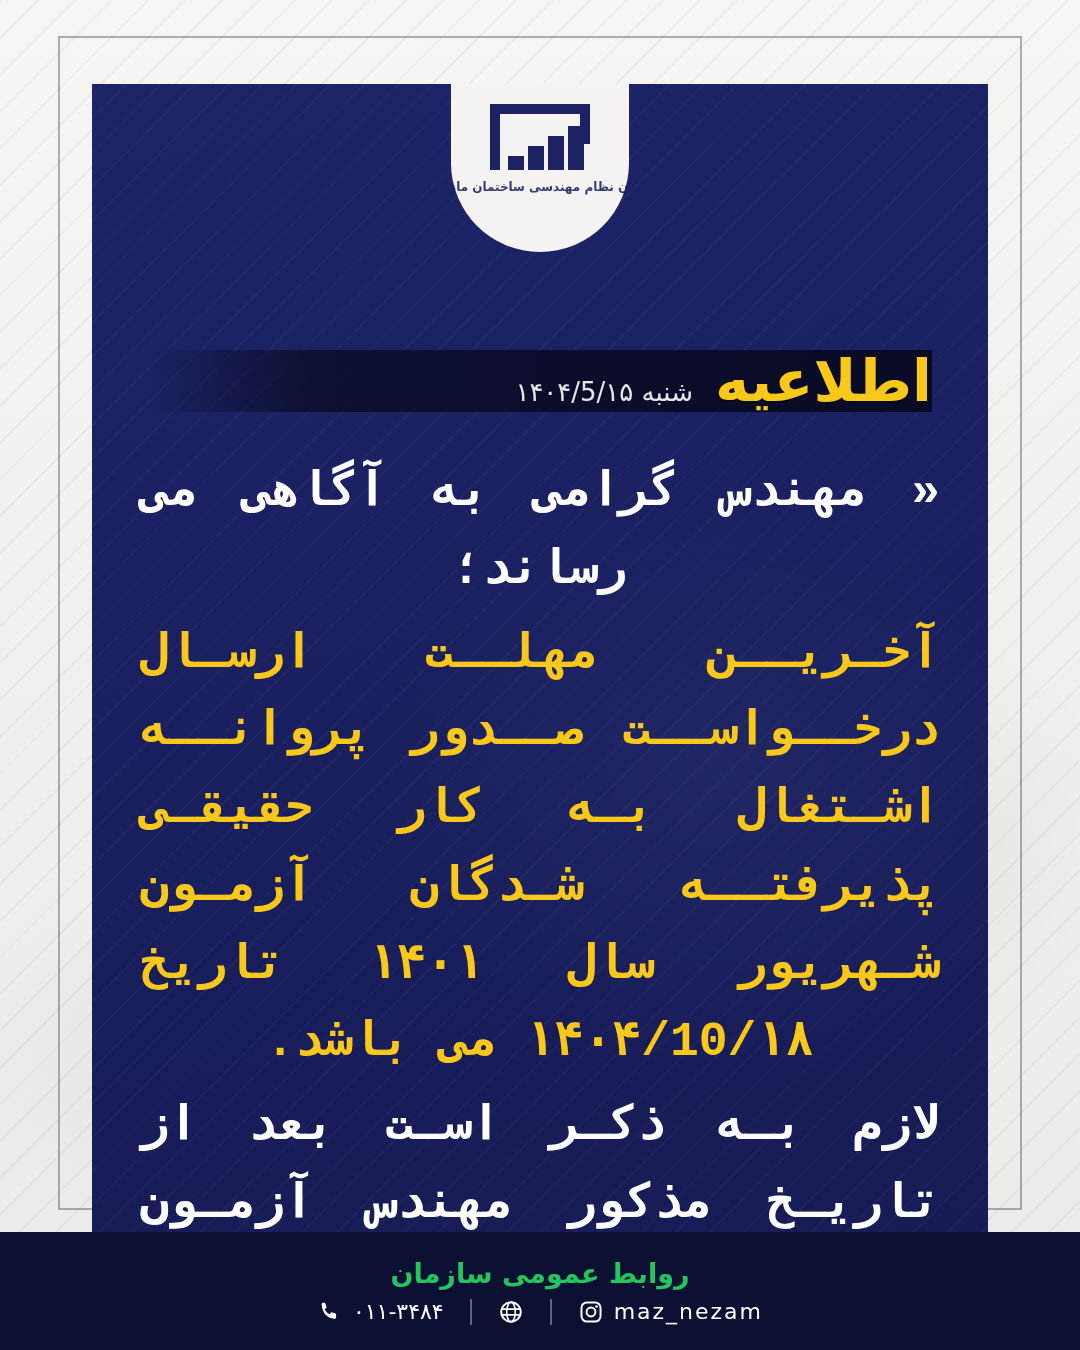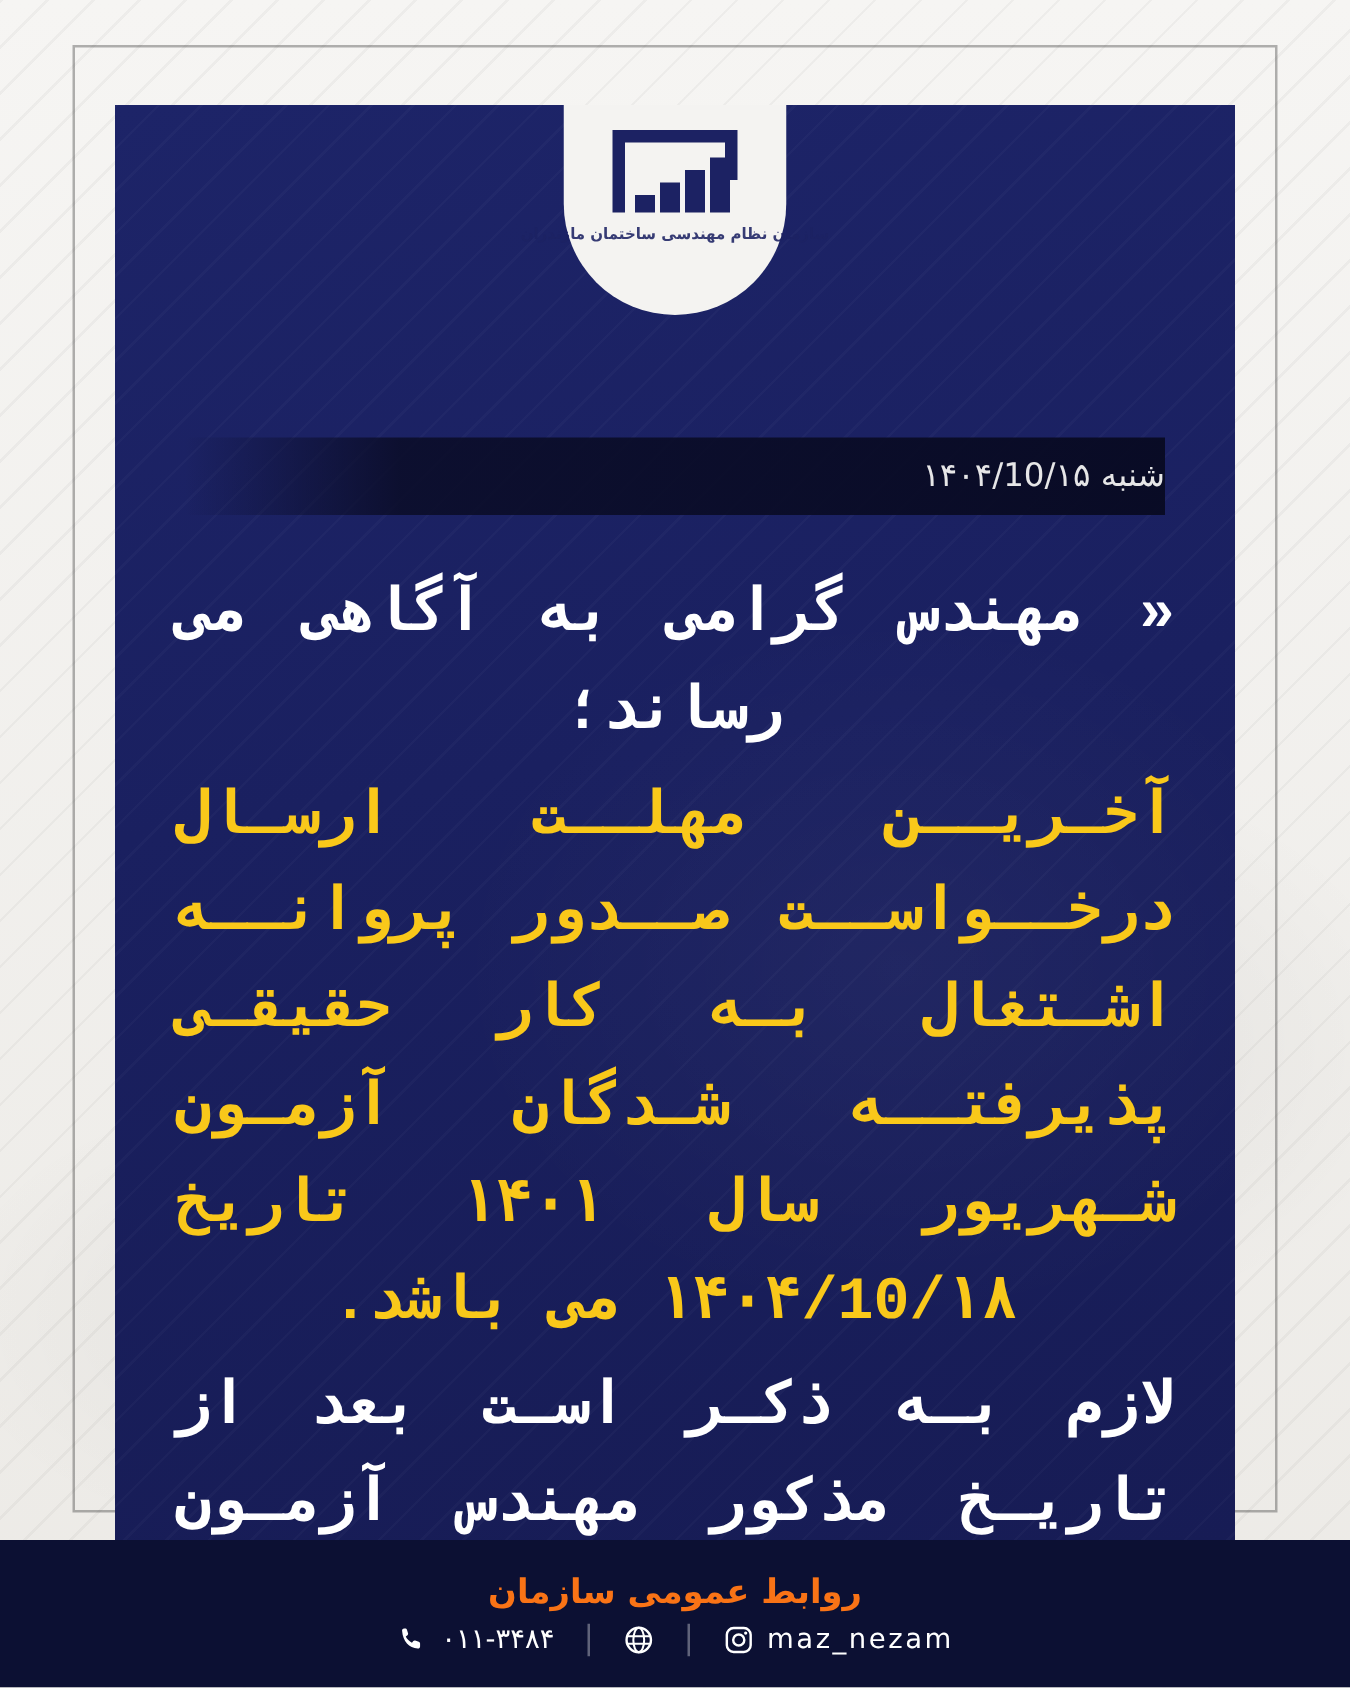--- a/index.html
+++ b/index.html
@@ -187,21 +187,21 @@
     background: #0c1033;
     display: flex;
     flex-direction: column;
     align-items: center;
     justify-content: center;
     gap: 10px;
   }
   .footer-title {
     font-size: 27px;
     font-weight: bold;
-    color: #f97316;
+    color: #22c55e;
     letter-spacing: 0.5px;
   }
   .footer-row {
     display: flex;
     align-items: center;
     gap: 26px;
     direction: ltr;
   }
   .footer-item {
     display: flex;
@@ -245,21 +245,22 @@
           <path d="M84 72 L84 28 L100 28 L100 72 Z" fill="#1c2263"></path>
         </svg>
       </span>
       <span class="logo-caption">سازمان نظام مهندسی ساختمان مازندران</span>
     </div>
   </div>
 
   <div class="headline-band">
     <div class="band-bar"></div>
     <div class="band-row">
-      <span class="band-date">شنبه ۱۴۰۴/10/۱۵</span>
+      <span class="band-title">اطلاعیه</span>
+      <span class="band-date">شنبه ۱۴۰۴/5/۱۵</span>
     </div>
   </div>
 
   <div class="body-text">
     <p class="para">
       <span class="chev">«</span>
       <span>مهندس گرامی به آگاهی می رساند؛</span>
     </p>
     <p class="para gold">آخـریــن مهلــت ارسـال درخــواســت صــدور پروانــه اشـتغال بـه کار حقیقـی پذیرفتــه شـدگان آزمـون شـهریور سال ۱۴۰۱ تاریخ ۱۴۰۴/10/۱۸ می باشد.</p>
     <p class="para">لازم بـه ذکـر اسـت بعد از تاریـخ مذکور مهندس آزمـون نامبـردگان کان لـم یکن تلقی می گردد.</p>

